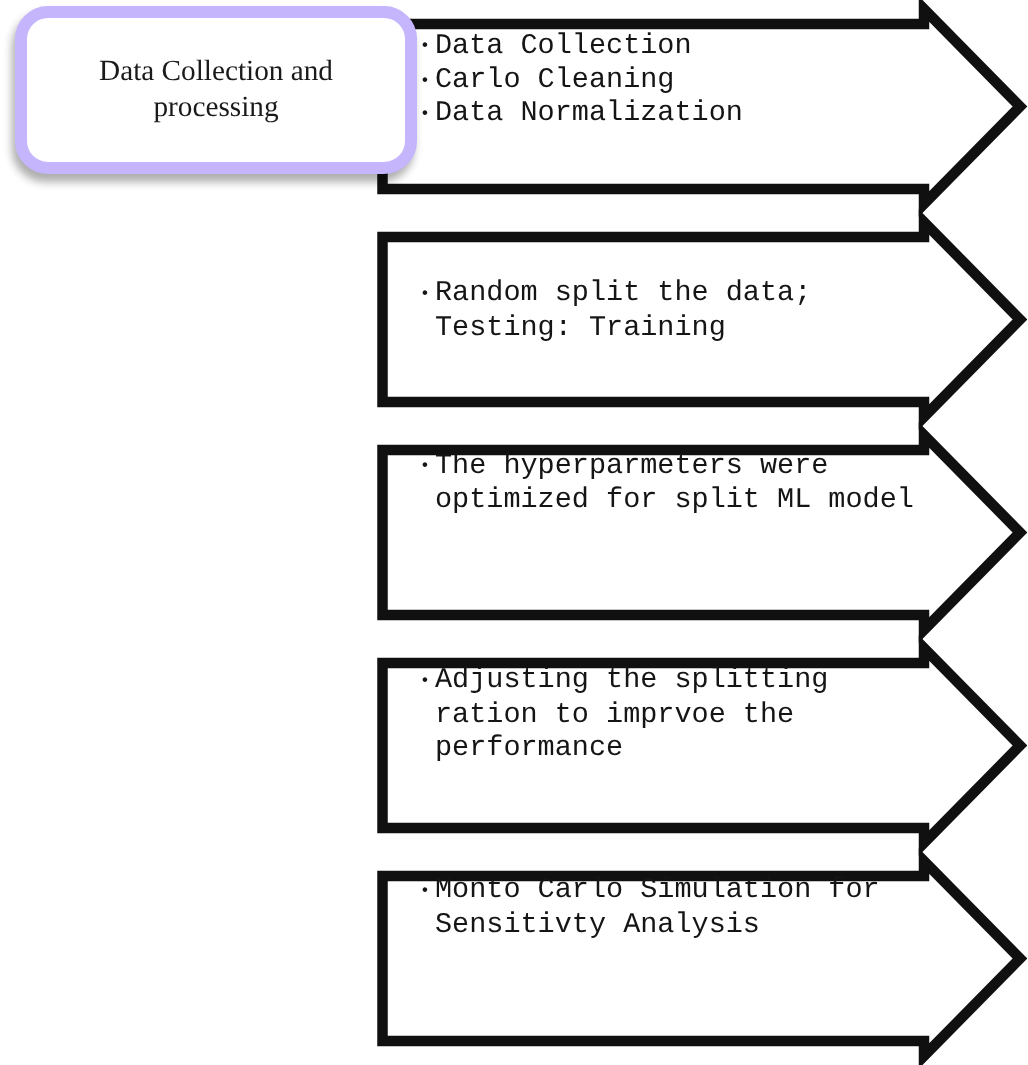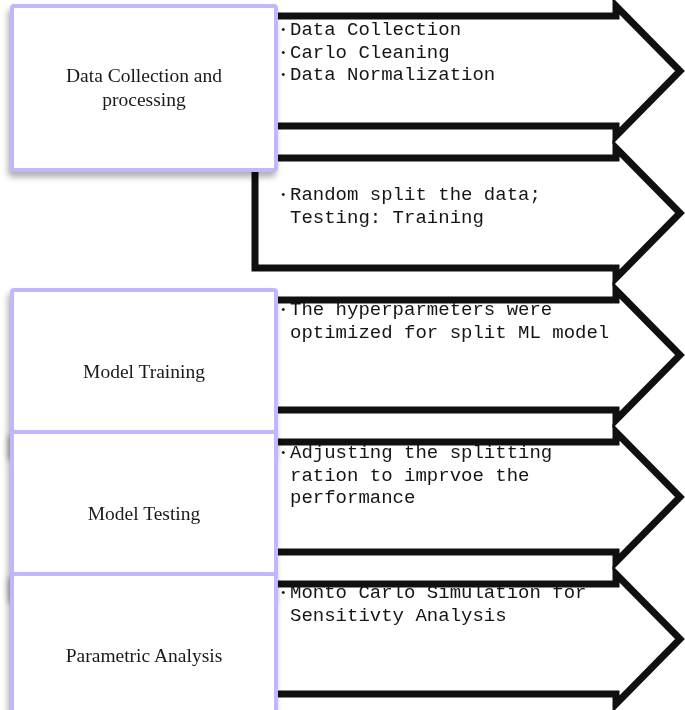--- a/index.html
+++ b/index.html
@@ -22,24 +22,24 @@
   .arrow polygon {
     fill:#ffffff;
     stroke:#101010;
     stroke-width:7;
     stroke-linejoin:miter;
   }
 
   
   .box {
     position:absolute; left:10px; top:4px;
-    width:268px; height:168px;
+    width:268px; height:112px;
     box-sizing:border-box;
-    border:4px solid #c4b5fd;
-    border-radius:4px;
+    border:8px solid #c4b5fd;
+    border-radius:22px;
     background:#ffffff;
     box-shadow:-2px 5px 6px rgba(0,0,0,0.32);
     display:flex; align-items:center; justify-content:center;
     text-align:center;
     z-index:2;
   }
   .box-label {
     font-size:19.5px;
     line-height:24px;
     max-width:225px;
@@ -113,48 +113,39 @@
   <div class="row">
     <svg class="arrow" viewBox="0 0 430 142" aria-hidden="true">
       <polygon points="0,16 361,16 361,6 425,71 361,136 361,126 0,126"></polygon>
     </svg>
     <div class="bullets t3">
       <div class="bline">
         <span class="dot">•</span>
         <span class="btext">The hyperparmeters were optimized for split ML model</span>
       </div>
     </div>
-    <div class="box">
-      <div class="box-label">Model Training</div>
-    </div>
   </div>
 
   <div class="row">
     <svg class="arrow" viewBox="0 0 430 142" aria-hidden="true">
       <polygon points="0,16 361,16 361,6 425,71 361,136 361,126 0,126"></polygon>
     </svg>
     <div class="bullets t4">
       <div class="bline">
         <span class="dot">•</span>
         <span class="btext">Adjusting the splitting ration to imprvoe the performance</span>
       </div>
-    </div>
-    <div class="box">
-      <div class="box-label">Model Testing</div>
     </div>
   </div>
 
   <div class="row">
     <svg class="arrow" viewBox="0 0 430 142" aria-hidden="true">
       <polygon points="0,16 361,16 361,6 425,71 361,136 361,126 0,126"></polygon>
     </svg>
     <div class="bullets t5">
       <div class="bline">
         <span class="dot">•</span>
         <span class="btext">Monto Carlo Simulation for Sensitivty Analysis</span>
       </div>
     </div>
-    <div class="box">
-      <div class="box-label">Parametric Analysis</div>
-    </div>
   </div>
 
 </div>
 
 </body></html>

